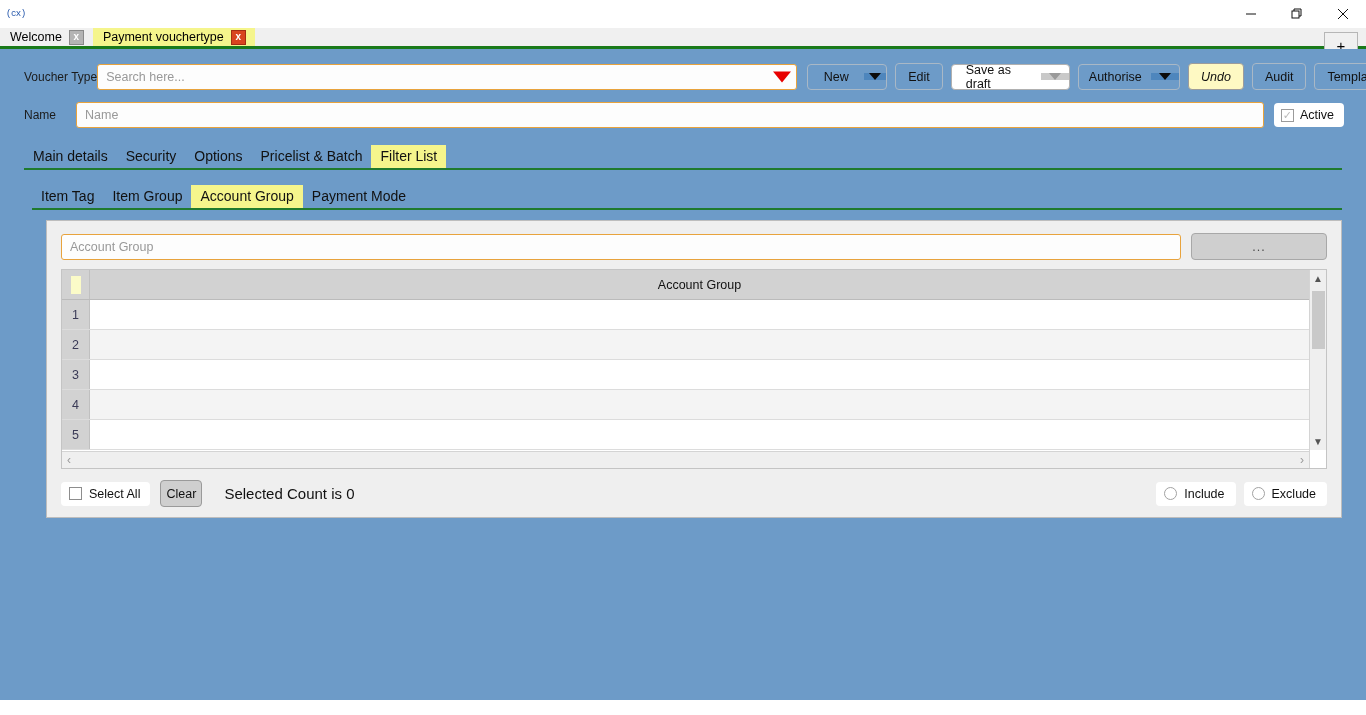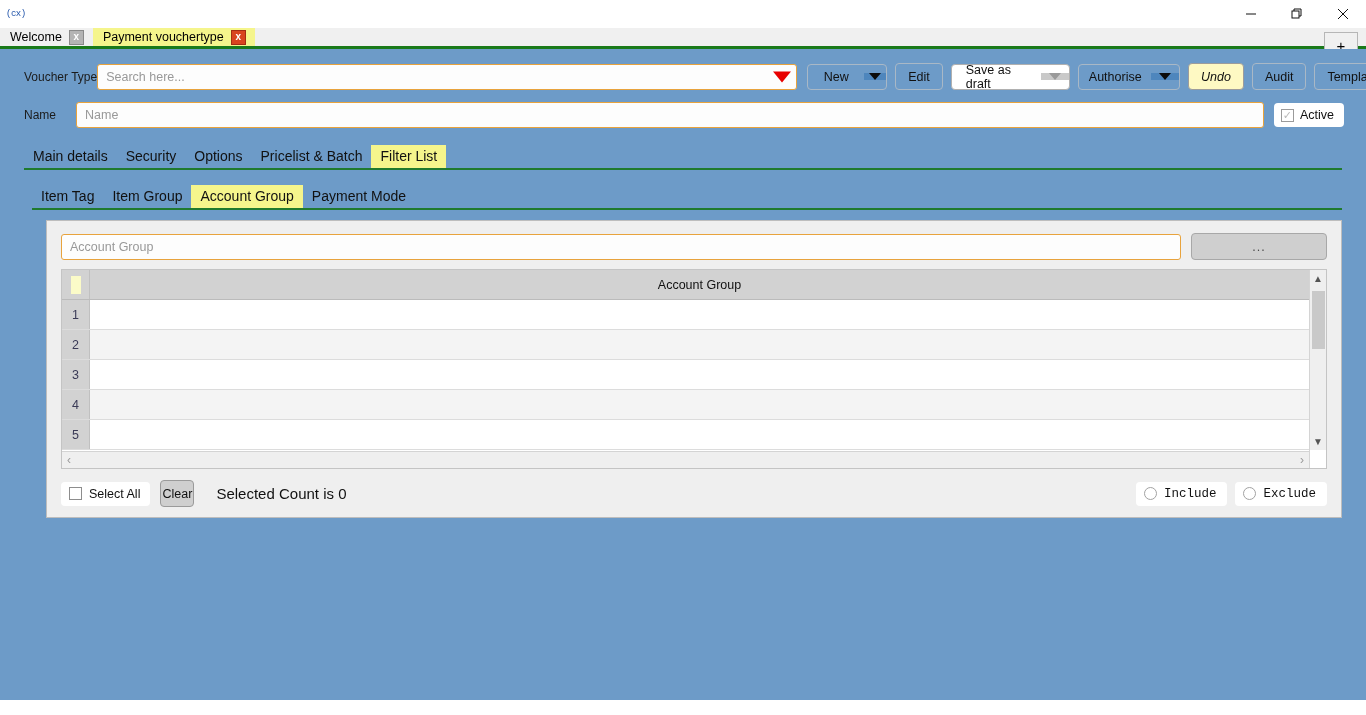--- a/index.html
+++ b/index.html
@@ -311,28 +311,28 @@
     background: #fff; border-radius: 4px;
     height: 24px; display: flex; align-items: center; gap: 7px;
     padding: 0 10px 0 8px;
     text-align: right;
   }
   .cb-empty {
     width: 13px; height: 13px;
     border: 1px solid #8d8d8d; background: #fff;
   }
   .clear-btn {
-    width: 34px; height: 27px;
+    width: 42px; height: 27px;
     background: #cfcfcf; border: 1px solid #9a9a9a;
     border-radius: 4px;
     font-size: 12.5px; color: #111;
     display: flex; align-items: center; justify-content: center;
   }
   .count-txt { font-size: 15px; color: #111; margin-left: 12px; }
-  .pf-right { margin-left: auto; display: flex; gap: 8px; font-family: Liberation Mono, monospace; }
+  .pf-right { margin-left: auto; display: flex; gap: 8px; }
   .radio-chip {
     background: #fff; border-radius: 4px; height: 24px;
     display: flex; align-items: center; gap: 7px;
     padding: 0 11px 0 8px;
   }
   .rb {
     width: 13px; height: 13px; border-radius: 50%;
     border: 1px solid #a2a2a2; background: #fff;
   }
 </style>

